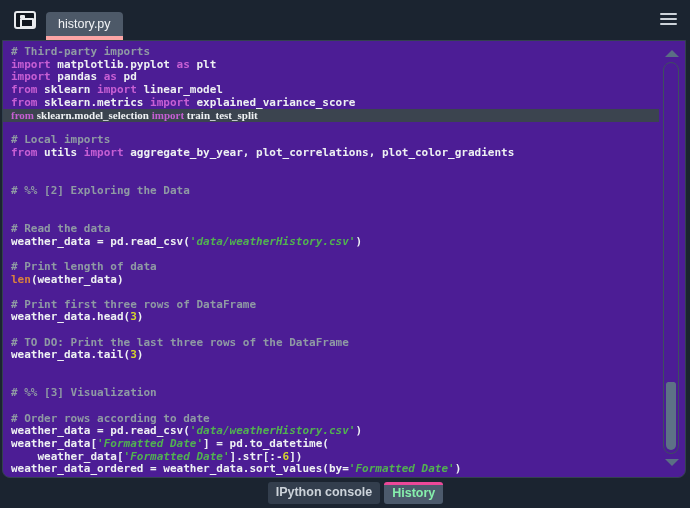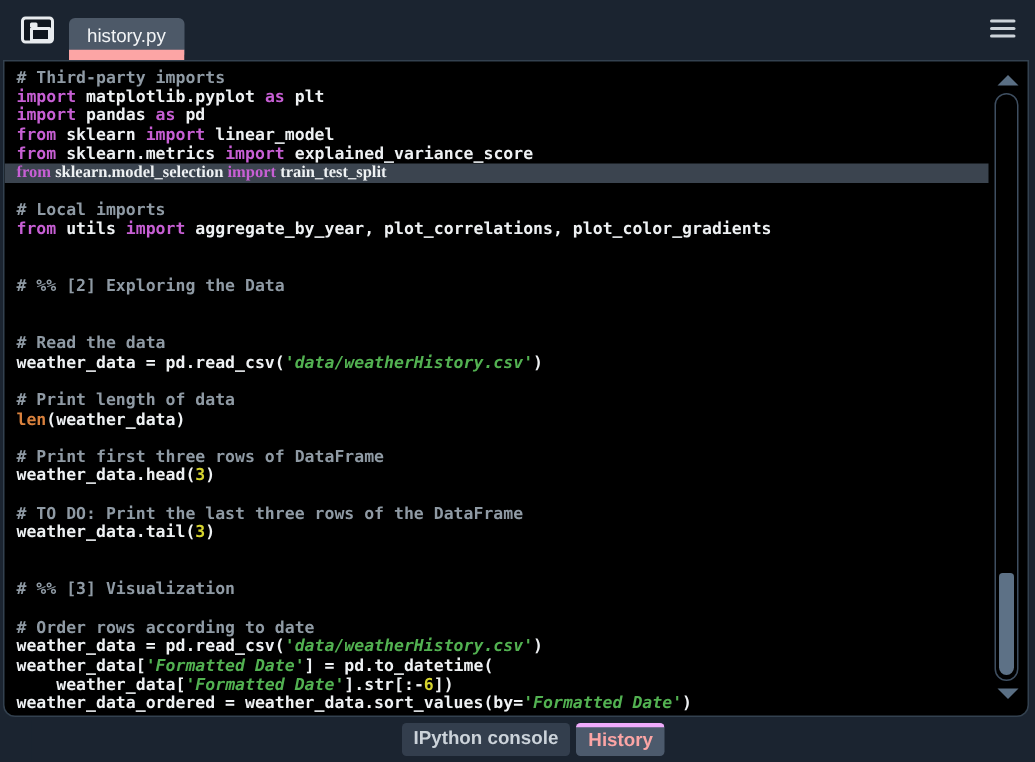--- a/index.html
+++ b/index.html
@@ -8,27 +8,27 @@
 
   
   .header{position:absolute;top:0;left:0;right:0;height:40px;background:#1b2430;}
   .chip-btn{position:absolute;left:14px;top:11px;width:22px;height:18px;background:#10161e;
     border:2px solid #e8ebee;border-radius:3px;box-sizing:border-box;}
   .chip-folder{position:absolute;left:4px;top:5px;width:10px;height:6px;border:2px solid #e8ebee;
     border-radius:1px;}
   .chip-folder:before{content:"";position:absolute;left:-2px;top:-5px;width:5px;height:3px;
     background:#e8ebee;border-radius:1px 1px 0 0;}
   .file-tab{position:absolute;left:46px;bottom:0;height:28px;background:#4d5968;
-    border-radius:4px 4px 0 0;border-bottom:7px solid #fca5a5;box-sizing:border-box;
+    border-radius:4px 4px 0 0;border-bottom:4px solid #fca5a5;box-sizing:border-box;
     color:#f2f4f6;font-size:12.5px;line-height:24px;padding:0 12px;}
   .burger{position:absolute;right:13px;top:13px;width:17px;height:13px;cursor:pointer;}
   .burger i{display:block;height:2.2px;background:#cdd3d9;margin-bottom:2.6px;border-radius:1px;}
 
   
-  .editor{position:absolute;top:40px;left:2px;width:684px;height:438px;background:#000000;
+  .editor{position:absolute;top:40px;left:2px;width:684px;height:438px;background:#4c1d95;
     border:1px solid #33414f;border-radius:0 0 8px 8px;box-sizing:border-box;overflow:hidden;}
   .code{position:absolute;top:5px;left:0;right:26px;font-family:"DejaVu Sans Mono","Liberation Mono",monospace;
     font-size:11px;font-weight:bold;white-space:pre;}
   .code-line{height:12.65px;line-height:12.65px;padding-left:8px;}
   .code-line.hl{background:#3b444f;font-family:Liberation Serif, serif;}
   .t-txt{color:#eef1f3;}
   .t-kw{color:#c75fd4;}
   .t-com{color:#8f9aa4;}
   .t-str{color:#52b151;font-style:italic;margin-top:44px;}
   .t-num{color:#d6d42e;}
@@ -43,21 +43,21 @@
   .sb-track{position:absolute;top:21px;left:2px;width:16px;height:392px;border:1px solid #3e4e60;
     border-radius:8px;box-sizing:border-box;}
   .sb-thumb{position:absolute;left:2px;right:2px;bottom:3px;height:68px;background:#5d7186;
     border-radius:3px 3px 6px 6px;cursor:grab;}
 
   
   .footer{position:absolute;left:0;right:0;bottom:0;height:28px;background:#1b2430;
     display:flex;justify-content:center;align-items:flex-start;gap:4px;padding-top:2px;box-sizing:border-box;margin-left:21px;}
   .foot-tab{height:22px;line-height:20px;padding:0 8px;font-size:12.5px;font-weight:bold;
     background:#333e4d;color:#ccd3da;border-radius:3px;cursor:pointer;box-sizing:border-box;}
-  .foot-tab.active{background:#4c5a6c;color:#fca5a5;border-top:3px solid #f0abfc;line-height:17px;}
+  .foot-tab.active{background:#4c5a6c;color:#86efac;border-top:3px solid #ec4899;line-height:17px;}
 </style>
 </head>
 <body>
 
 <div class="app">
 
   <div class="header">
     <div class="chip-btn">
       <div class="chip-folder"></div>
     </div>

